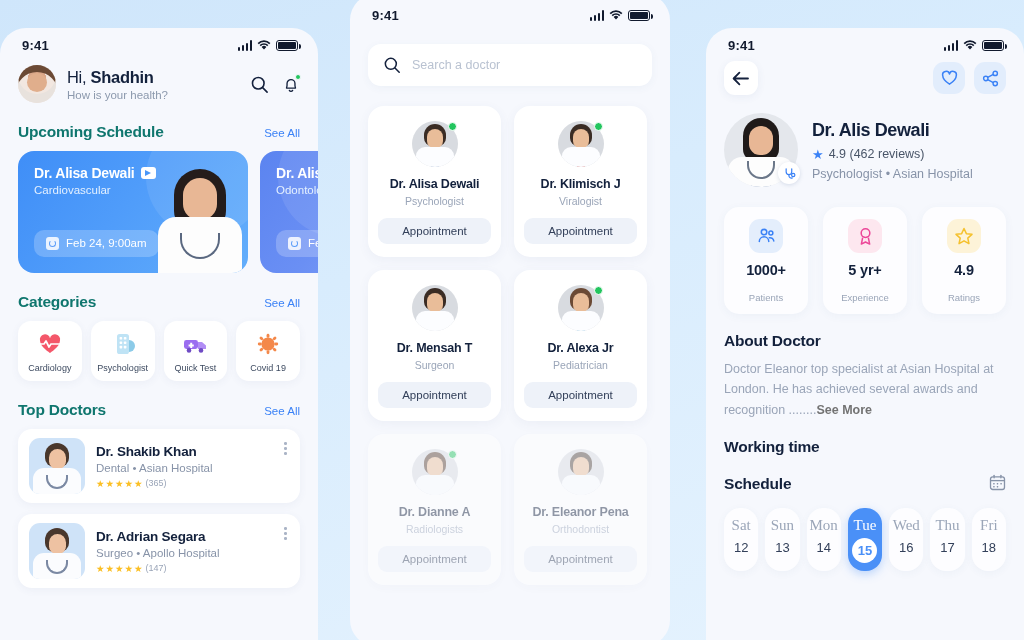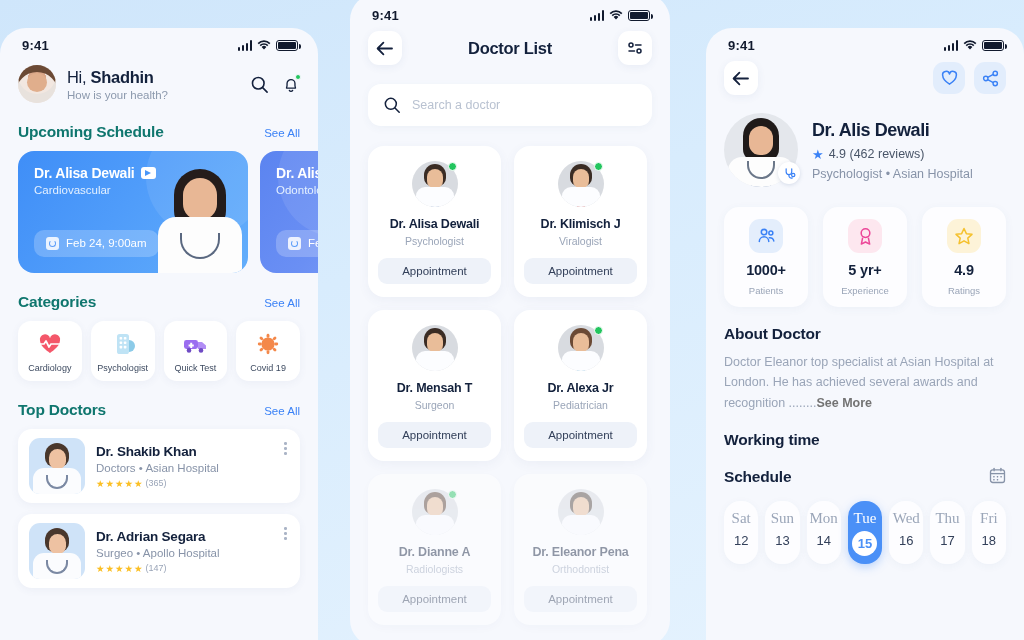--- a/index.html
+++ b/index.html
@@ -173,21 +173,21 @@
                color:#4a5669; margin:6px 0 5px; }
   .prof-rate .s { color:#3b82f6; font-size:13px; }
   .prof-spec { font-size:12.5px; color:#8793a8; }
 
   .stats { display:flex; gap:15px; padding:20px 18px 0; }
   .stat { flex:1; background:#fdfdff; border-radius:15px; padding:12px 0 11px; text-align:center;
           box-shadow:0 2px 10px rgba(60,90,140,.05); }
   .stat-ic { width:34px; height:34px; border-radius:11px; margin:0 auto 9px; display:flex;
              align-items:center; justify-content:center; }
   .stat-v { font-size:14.5px; font-weight:700; color:#13213c; letter-spacing:-.2px; }
-  .stat-l { font-size:9.5px; color:#9aa5b8; margin-top:7px; }
+  .stat-l { font-size:9.5px; color:#9aa5b8; margin-top:14px; }
 
   .blk { padding:18px 18px 0; }
   .blk-t { font-size:15.5px; font-weight:700; color:#13213c; letter-spacing:-.2px; }
   .blk-p { font-size:12.5px; color:#9aa5b8; line-height:1.62; margin-top:9px; }
   .blk-p a { color:#737373; font-weight:700; text-decoration:none; }
   .blk-sub { font-size:12.5px; color:#6e7c92; margin-top:9px; }
   .sch-head { display:flex; align-items:center; justify-content:space-between; }
 
   .dates { display:flex; gap:7px; padding:13px 18px 0; }
   .date { flex:1; background:#fdfdff; border-radius:16px; padding:9px 0 8px; text-align:center;
@@ -346,21 +346,21 @@
 
   <div class="doc-item">
     <div class="doc-thumb">
         <span class="h"></span>
         <span class="f"></span>
         <span class="c"></span>
         <span class="s"></span>
       </div>
     <div class="doc-meta">
       <div class="doc-name">Dr. Shakib Khan</div>
-      <div class="doc-sub">Doctors • Asian Hospital</div>
+      <div class="doc-sub">Dental • Asian Hospital</div>
       <div class="doc-stars">
           <span class="st">★★★★★</span>
           <span>(365)</span>
         </div>
     </div>
     <span class="kebab">
         <i></i>
         <i></i>
         <i></i>
       </span>
@@ -398,36 +398,20 @@
           <i></i>
           <i></i>
         </span>
       <svg width="14" height="11" viewBox="0 0 14 11">
           <path d="M7 9.6 4.6 7a3.4 3.4 0 0 1 4.8 0L7 9.6zM2.6 5a6.2 6.2 0 0 1 8.8 0l-1.2 1.2a4.5 4.5 0 0 0-6.4 0L2.6 5zM.6 3a9 9 0 0 1 12.8 0l-1.2 1.2a7.3 7.3 0 0 0-10.4 0L.6 3z" fill="#111a2e"></path>
         </svg>
       <span class="batt"></span>
     </div>
   </div>
 
-  <div class="mid-head">
-    <div class="sq-btn">
-      <svg width="18" height="15" viewBox="0 0 18 15">
-          <path d="M7.4 1.6 1.6 7.5l5.8 5.9M1.8 7.5H16" stroke="#14213d" stroke-width="1.8" fill="none" stroke-linecap="round" stroke-linejoin="round"></path>
-        </svg>
-    </div>
-    <div class="mid-title">Doctor List</div>
-    <div class="sq-btn">
-      <svg width="18" height="16" viewBox="0 0 18 16">
-        <circle cx="5" cy="5" r="2" stroke="#14213d" stroke-width="1.5" fill="none"></circle>
-        <line x1="9.5" y1="5" x2="15" y2="5" stroke="#14213d" stroke-width="1.5" stroke-linecap="round"></line>
-        <circle cx="13" cy="11" r="2" stroke="#14213d" stroke-width="1.5" fill="none"></circle>
-        <line x1="3" y1="11" x2="8.5" y2="11" stroke="#14213d" stroke-width="1.5" stroke-linecap="round"></line>
-      </svg>
-    </div>
-  </div>
 
   <div class="search-bar">
     <svg width="18" height="18" viewBox="0 0 20 20">
         <circle cx="8.7" cy="8.7" r="6.1" stroke="#14213d" stroke-width="1.7" fill="none"></circle>
         <line x1="13.3" y1="13.3" x2="18" y2="18" stroke="#14213d" stroke-width="1.7" stroke-linecap="round"></line>
       </svg>
     <span>Search a doctor</span>
   </div>
 
   <div class="grid">

